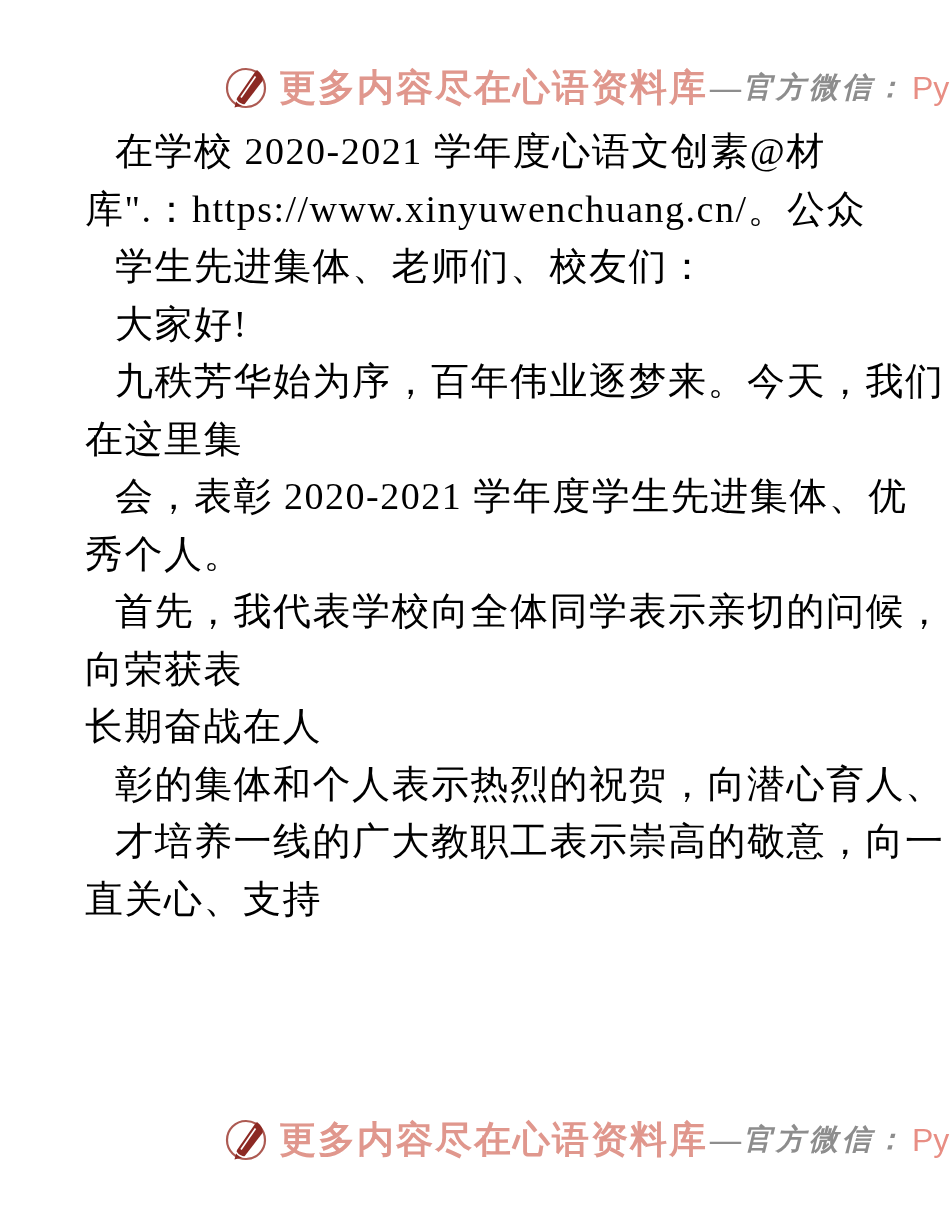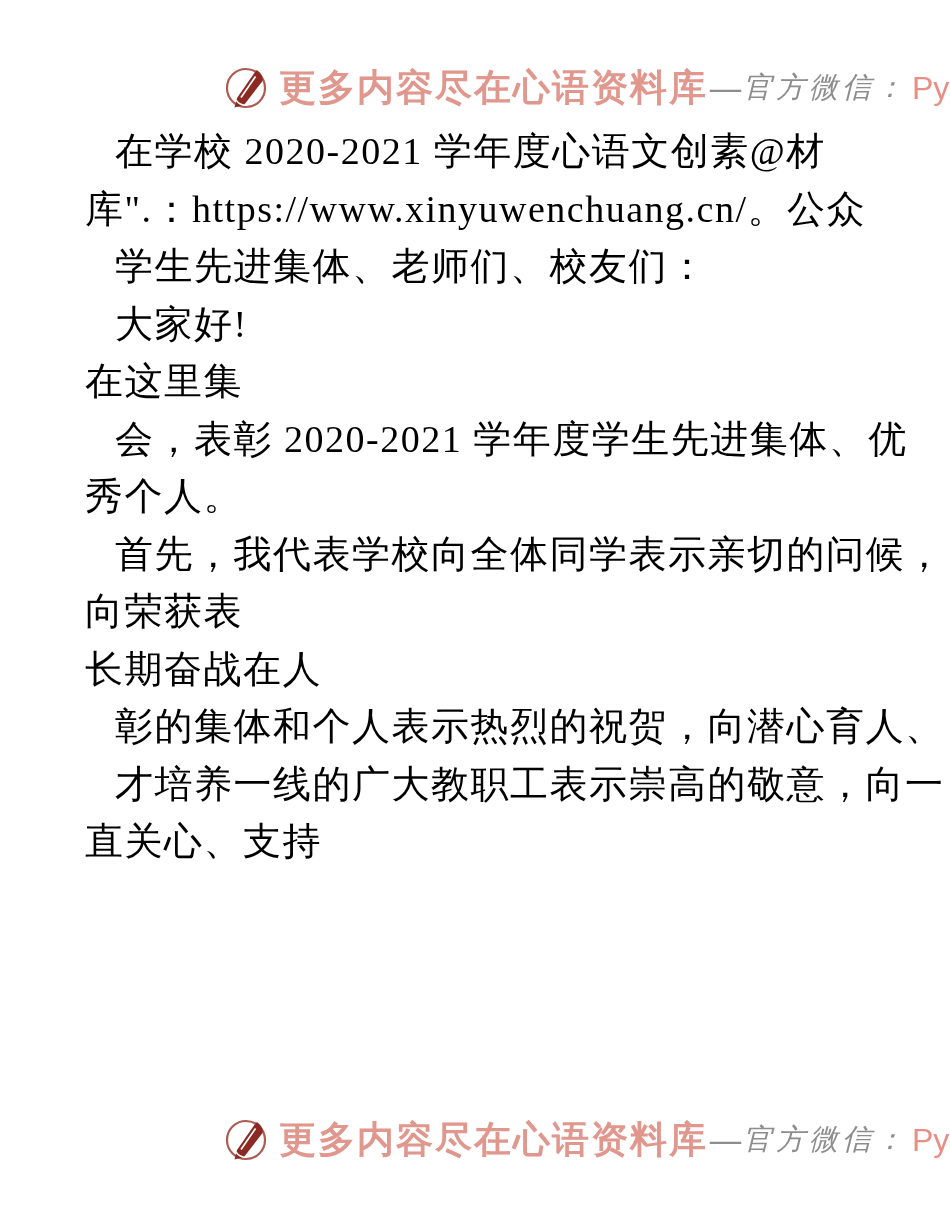--- a/index.html
+++ b/index.html
@@ -33,21 +33,21 @@
   }
   .wm-sep {
     color: #8d8d8d;
     font-size: 31px;
     font-weight: bold;
     margin: 0 2px;
   }
   .wm-label {
     color: #8d8d8d;
     font-size: 29px;
-    font-weight: normal;
+    font-weight: bold;
     font-style: italic;
     letter-spacing: 4px;
   }
   .wm-account {
     color: #e88e84;
     font-size: 32px;
     font-family: "Liberation Sans", sans-serif;
     margin-left: 4px;
   }
 
@@ -82,20 +82,21 @@
     <span class="wm-sep">—</span>
     <span class="wm-label">官方微信：</span>
     <span class="wm-account">Pyan556</span>
   </div>
 
   <div class="doc-body">
     <div class="line indent">在学校 2020-2021 学年度心语文创素@材</div>
     <div class="line">库".：https://www.xinyuwenchuang.cn/。公众</div>
     <div class="line indent">学生先进集体、老师们、校友们：</div>
     <div class="line indent">大家好!</div>
+    <div class="line indent">九秩芳华始为序，百年伟业逐梦来。今天，我们</div>
     <div class="line">在这里集</div>
     <div class="line indent">会，表彰 2020-2021 学年度学生先进集体、优</div>
     <div class="line">秀个人。</div>
     <div class="line indent">首先，我代表学校向全体同学表示亲切的问候，</div>
     <div class="line">向荣获表</div>
     <div class="line">长期奋战在人</div>
     <div class="line indent">彰的集体和个人表示热烈的祝贺，向潜心育人、</div>
     <div class="line indent">才培养一线的广大教职工表示崇高的敬意，向一</div>
     <div class="line">直关心、支持</div>
   </div>

